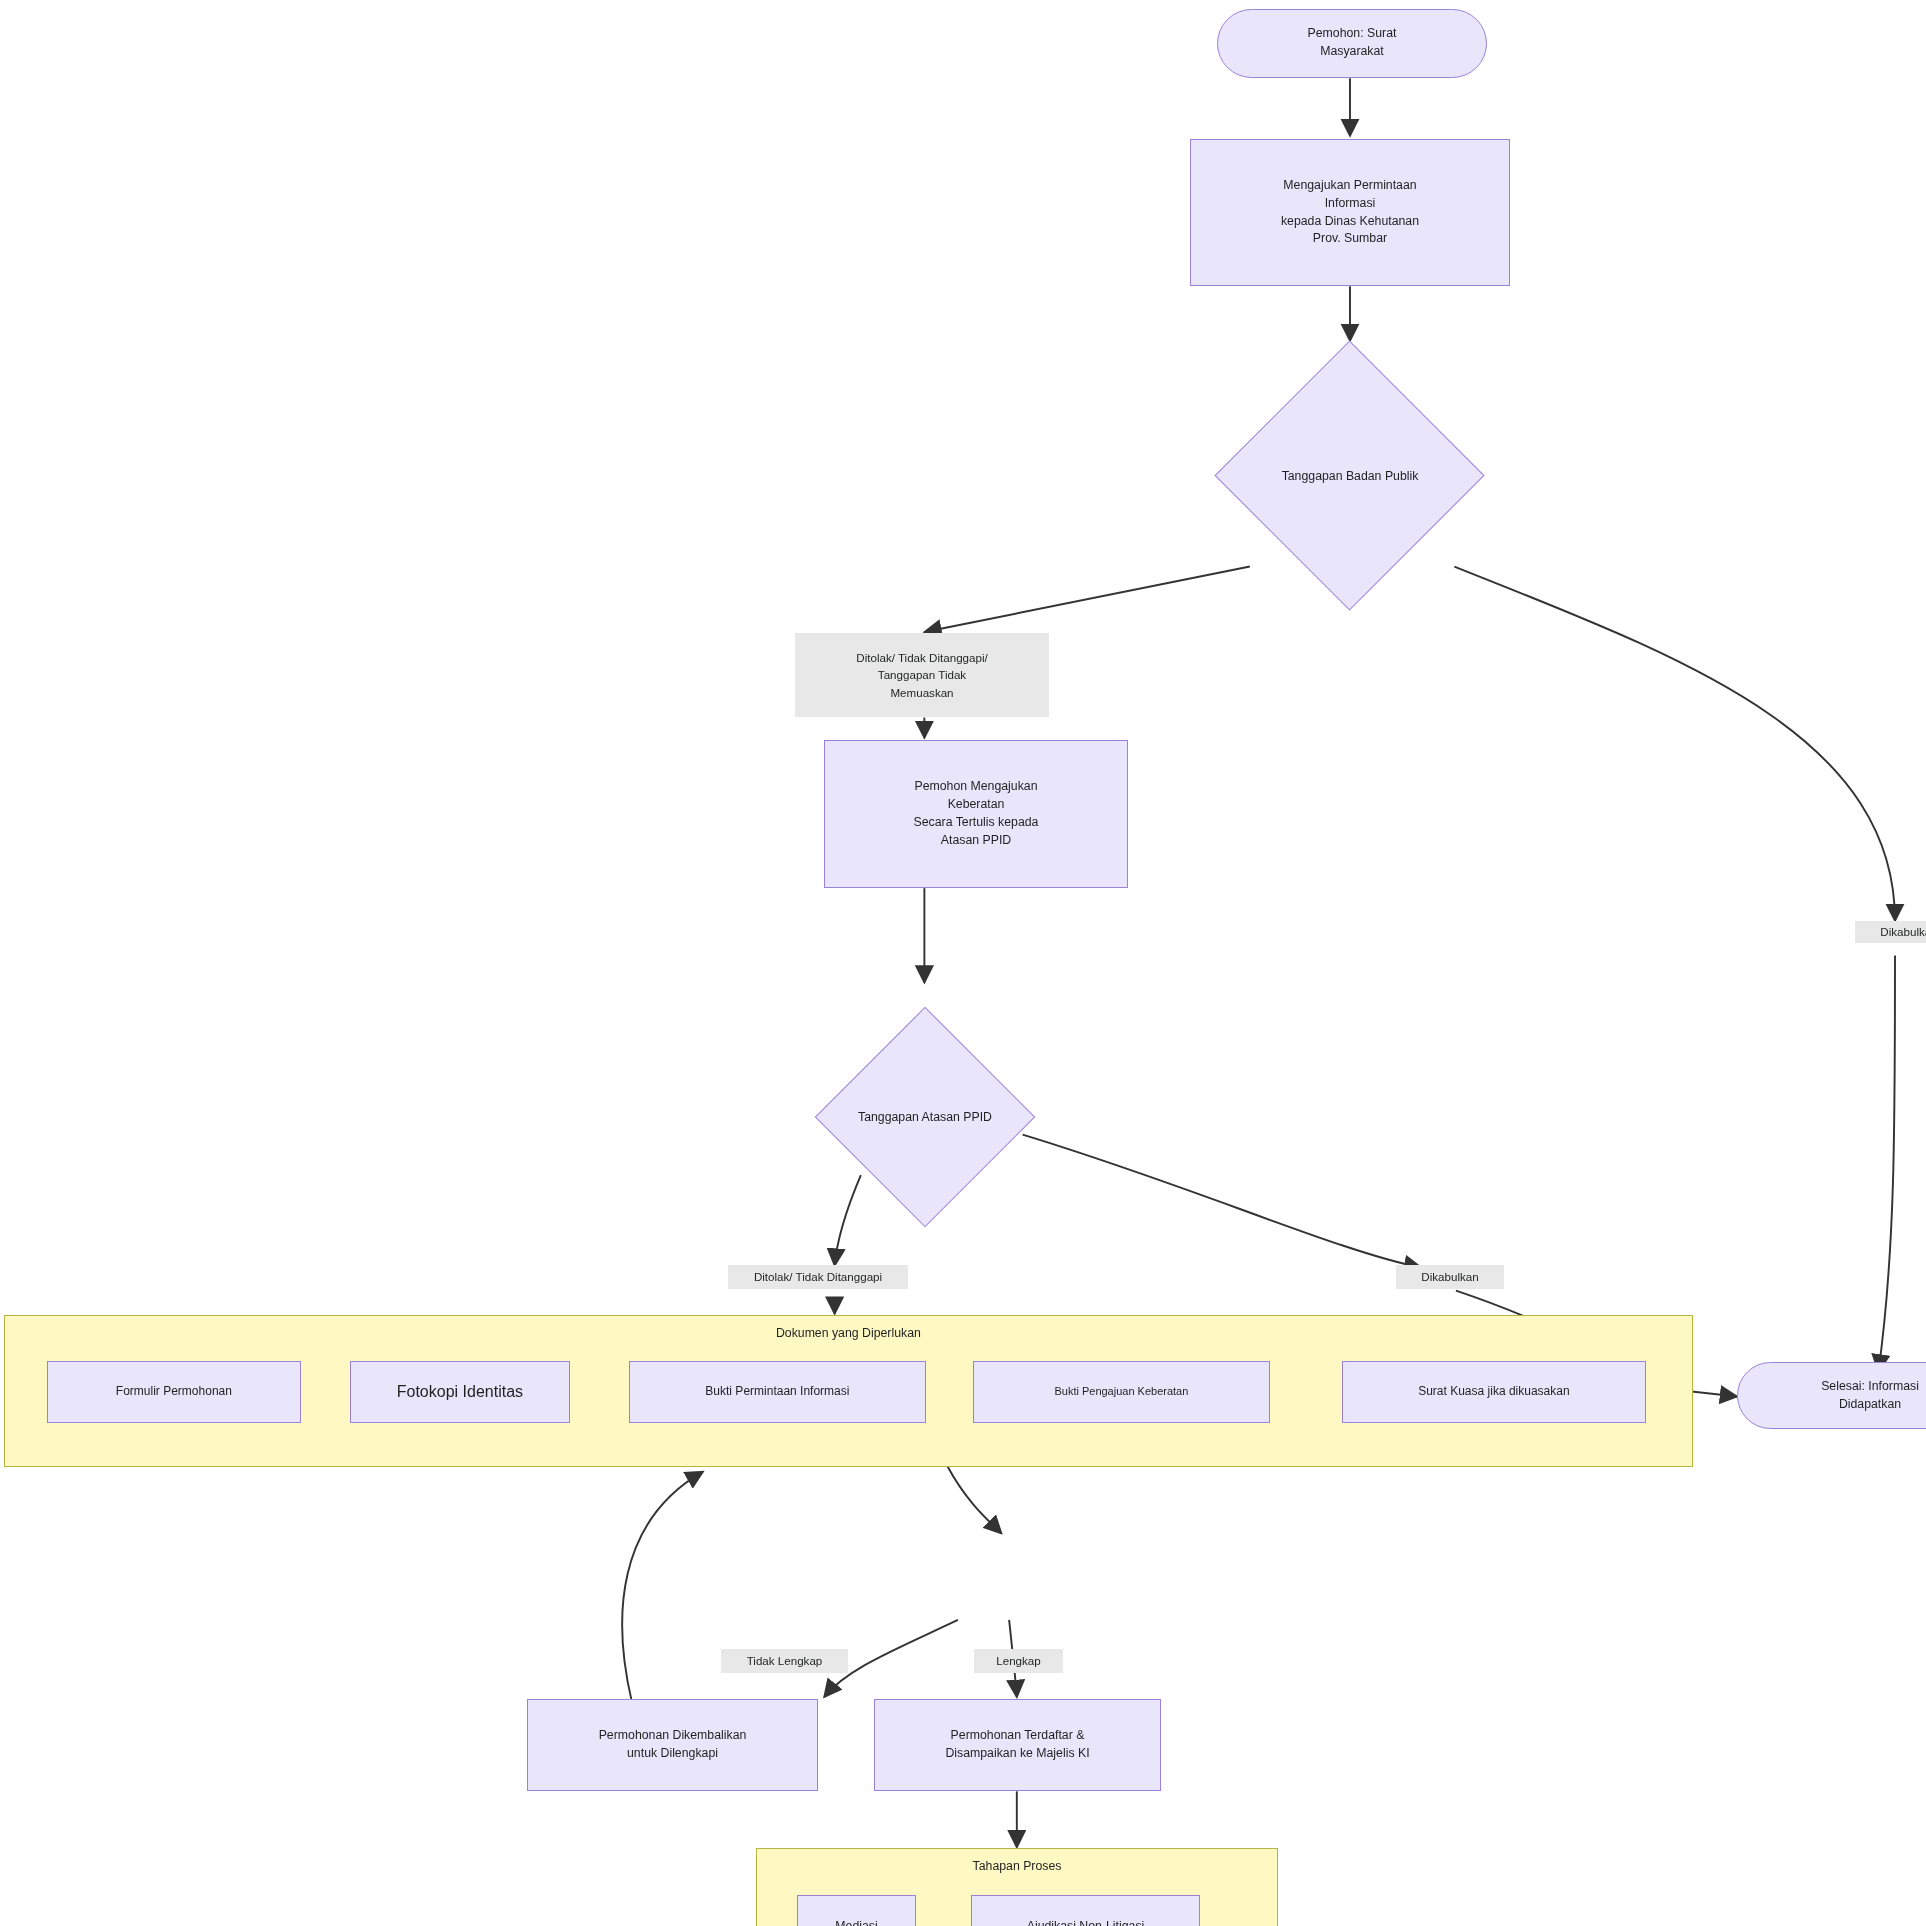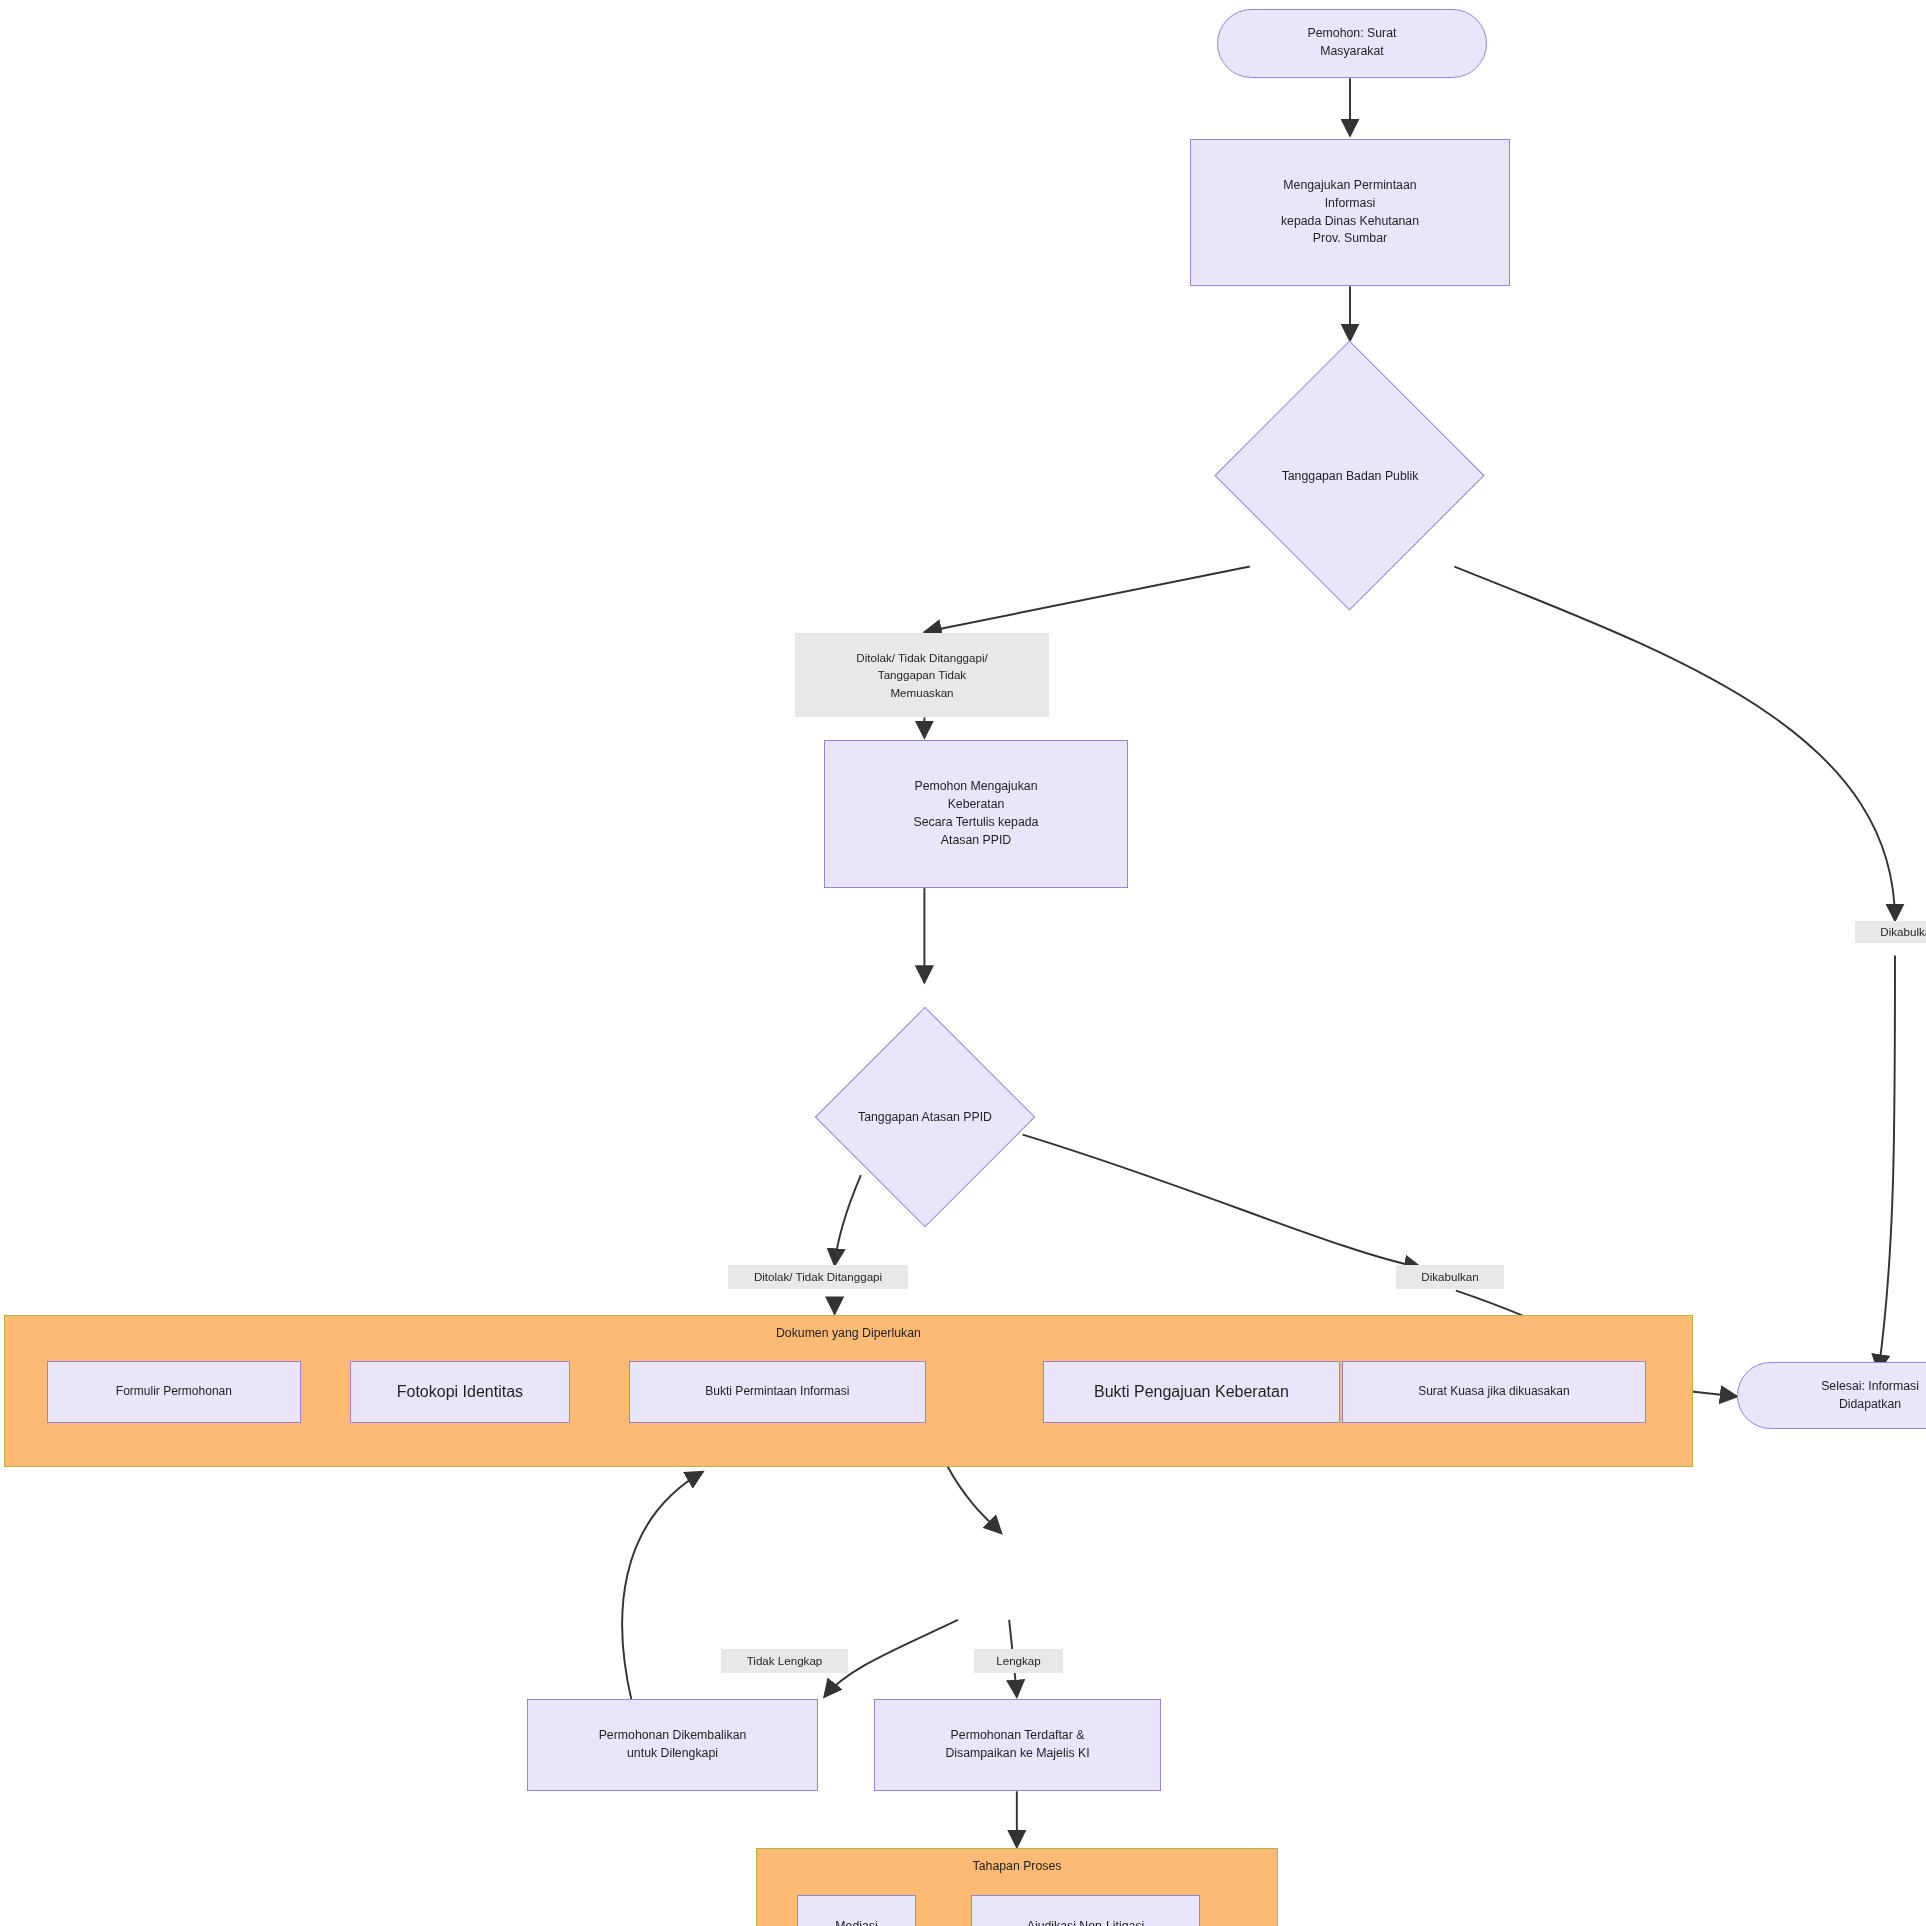--- a/index.html
+++ b/index.html
@@ -7,21 +7,21 @@
   #canvas{position:relative;width:2009px;height:2641px;background:#ffffff;overflow:hidden;}
   svg.edges{position:absolute;left:0;top:0;width:2009px;height:2641px;pointer-events:none;}
   .node{position:absolute;box-sizing:border-box;background:#e9e5fb;border:1.2px solid #9a82db;
         display:flex;align-items:center;justify-content:center;text-align:center;
         color:#1f2020;font-size:12.3px;line-height:1.45;white-space:pre-line;}
   .node.stadium{border-radius:385px;}
   .diamond{position:absolute;display:flex;align-items:center;justify-content:center;}
   .diamond .dshape{position:absolute;left:0;top:0;width:100%;height:100%;
       background:#e9e5fb;border:1.2px solid #9a82db;transform:rotate(45deg);box-sizing:border-box;}
   .diamond .dlabel{position:relative;z-index:2;color:#1f2020;font-size:12.3px;white-space:nowrap;text-align:center;}
-  .subgraph{position:absolute;box-sizing:border-box;background:#fdba74;border:1.5px solid #b5b53f;}
+  .subgraph{position:absolute;box-sizing:border-box;background:#fef9c3;border:1.5px solid #b5b53f;}
   .subgraph .sgtitle{position:absolute;left:0;right:0;top:10px;text-align:center;
       color:#1f2020;font-size:12.3px;}
   .edgelabel{position:absolute;background:#e8e8e8;color:#1f2020;font-size:11.6px;line-height:1.5;
       text-align:center;padding:1.5px 3.9px;box-sizing:border-box;white-space:pre-line;
       display:flex;align-items:center;justify-content:center;}
 </style>
 </head>
 <body>
 
 <div id="canvas">
@@ -111,21 +111,21 @@
 
   <div class="edgelabel" style="left:728px;top:1265px;width:180px;height:24px;">Ditolak/ Tidak Ditanggapi</div>
 
   <div class="edgelabel" style="left:1396px;top:1265px;width:108px;height:24px;">Dikabulkan</div>
 
   <div class="subgraph" style="left:3.9px;top:1315px;width:1689px;height:152px;">
     <div class="sgtitle">Dokumen yang Diperlukan</div>
     <div class="node" style="left:42px;top:45px;width:254px;height:62px;font-size:12px;">Formulir Permohonan</div>
     <div class="node" style="left:345px;top:45px;width:220px;height:62px;font-size:16px;">Fotokopi Identitas</div>
     <div class="node" style="left:624px;top:45px;width:297px;height:62px;font-size:12px;">Bukti Permintaan Informasi</div>
-    <div class="node" style="left:1038px;top:45px;width:297px;height:62px;font-size:16px;">Bukti Pengajuan Keberatan</div>
+    <div class="node" style="left:968px;top:45px;width:297px;height:62px;font-size:11px;">Bukti Pengajuan Keberatan</div>
     <div class="node" style="left:1337px;top:45px;width:304px;height:62px;font-size:12px;">Surat Kuasa jika dikuasakan</div>
   </div>
 
   <div class="node stadium" style="left:1737px;top:1362px;width:266px;height:67px;">Selesai: Informasi
 Didapatkan</div>
 
 
   <div class="edgelabel" style="left:721px;top:1649px;width:127px;height:24px;">Tidak Lengkap</div>
 
   <div class="edgelabel" style="left:974px;top:1649px;width:89px;height:24px;">Lengkap</div>

